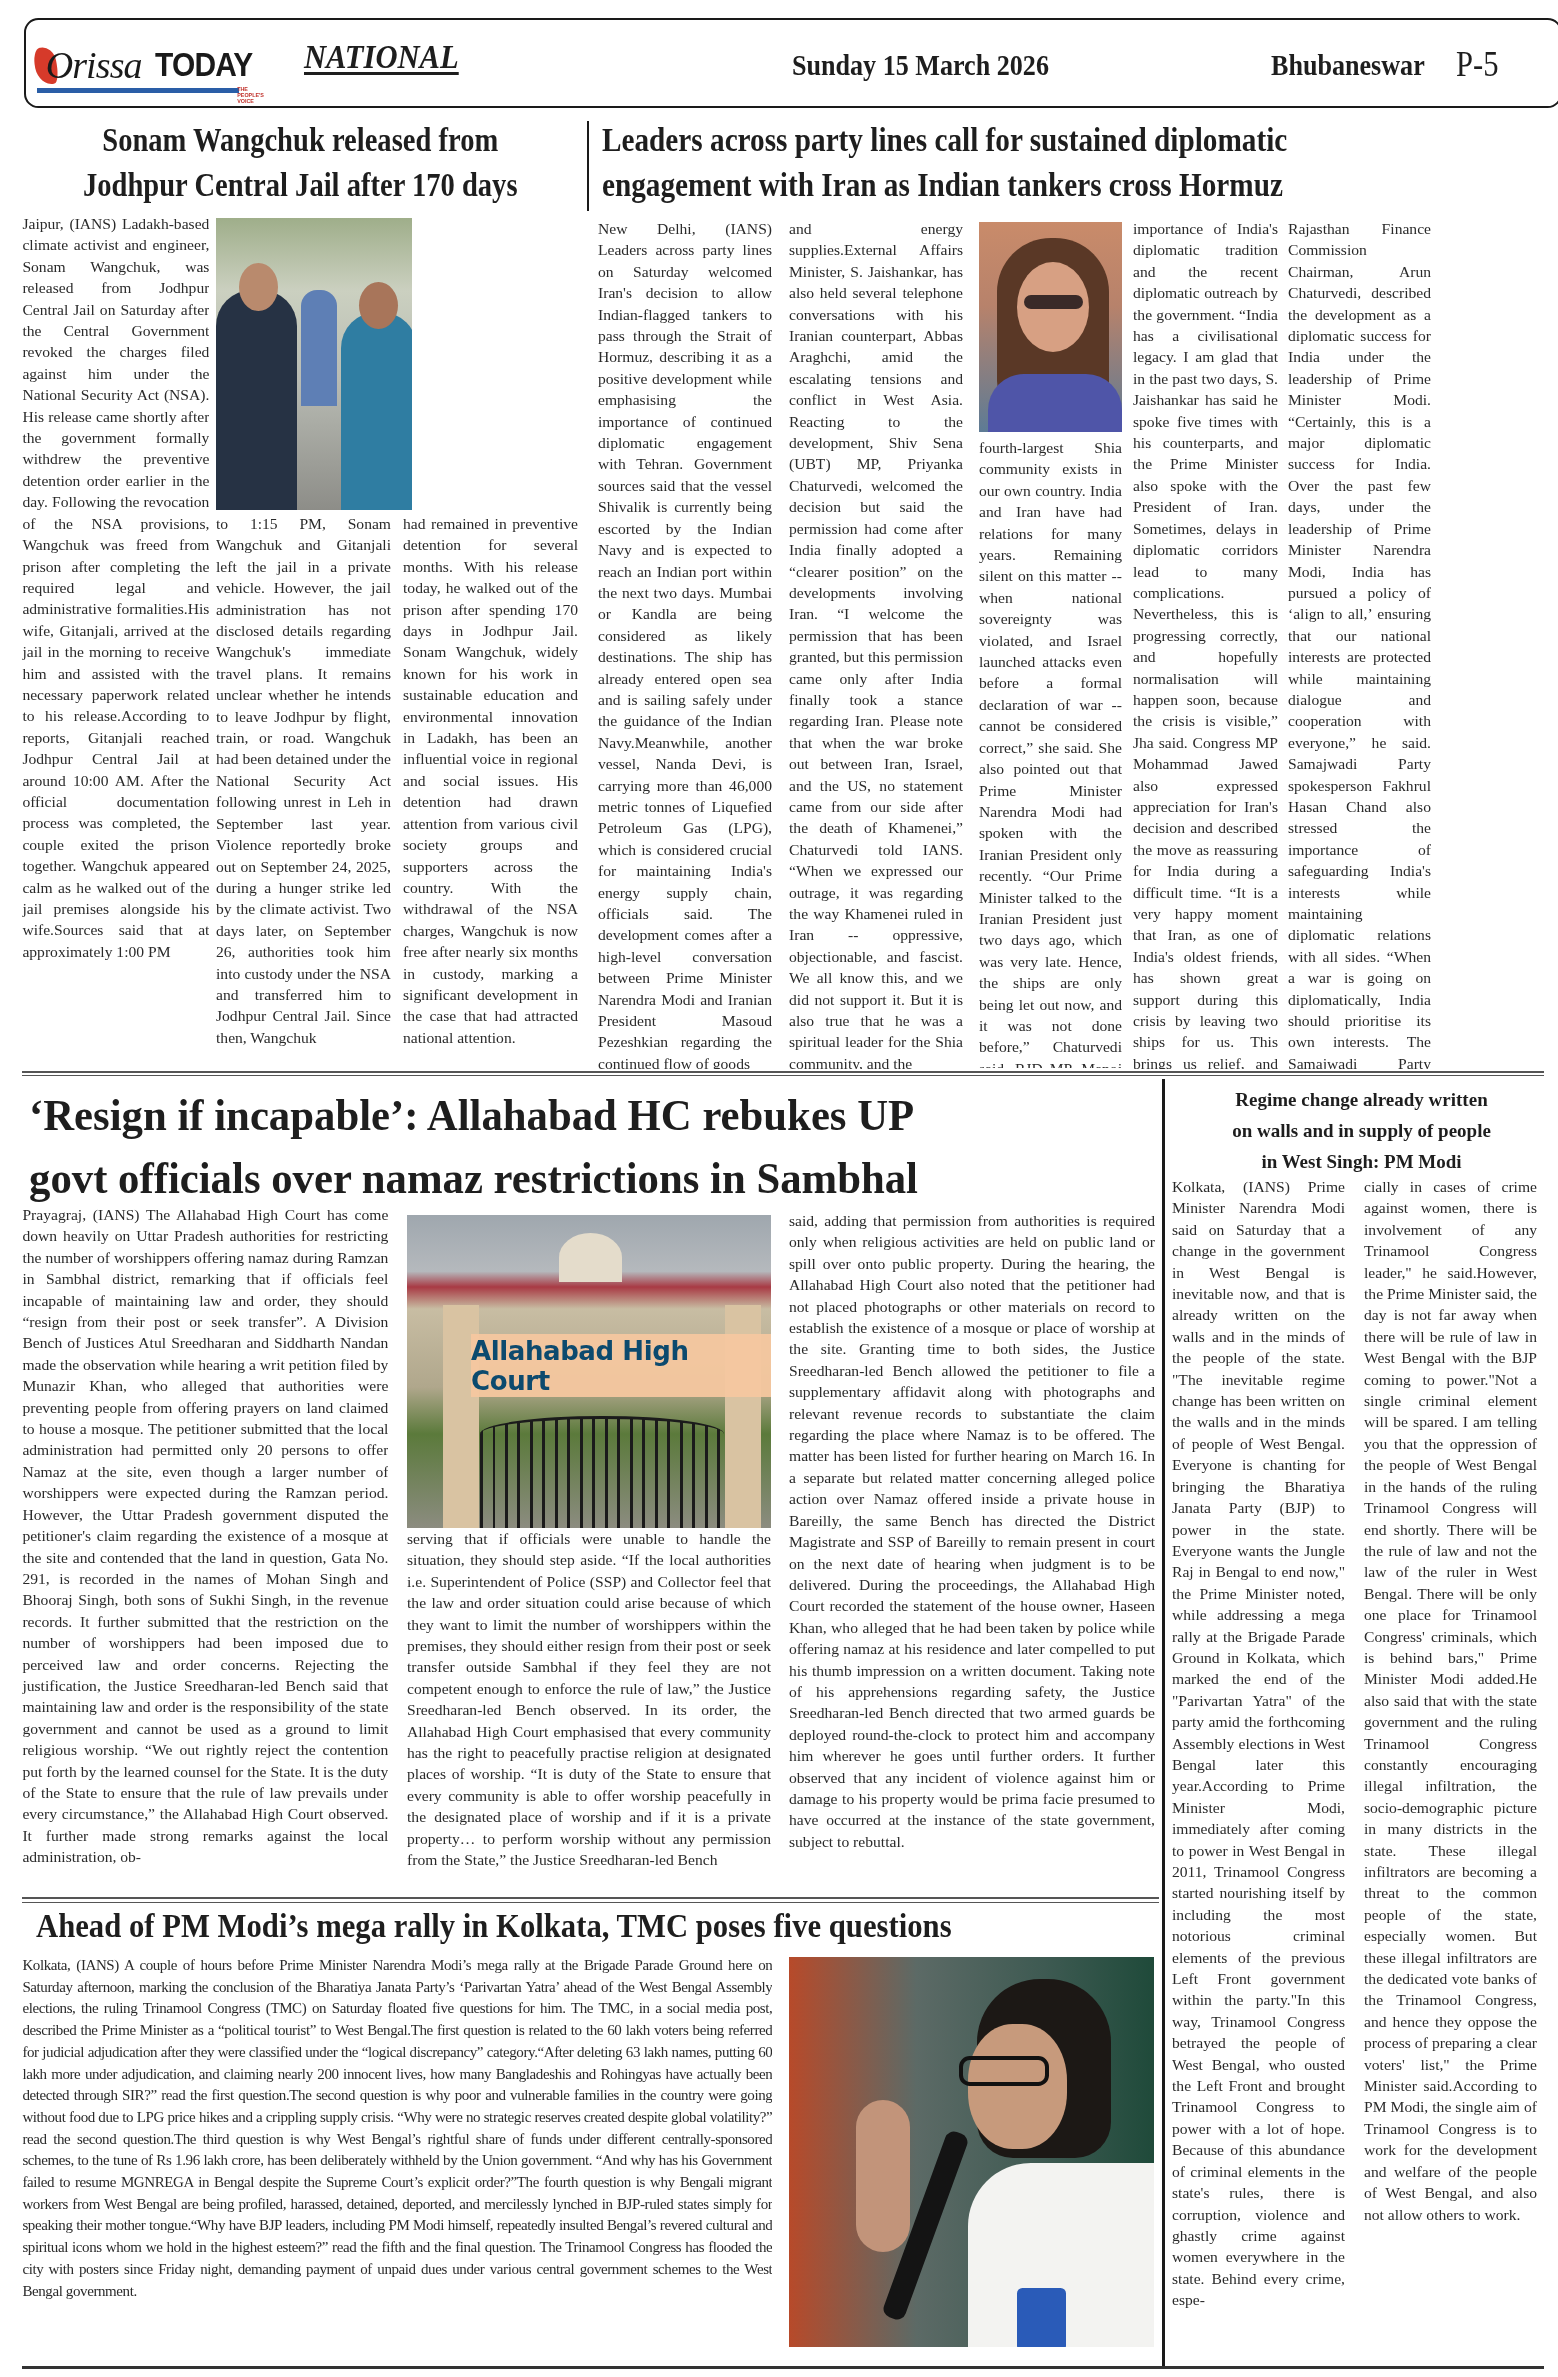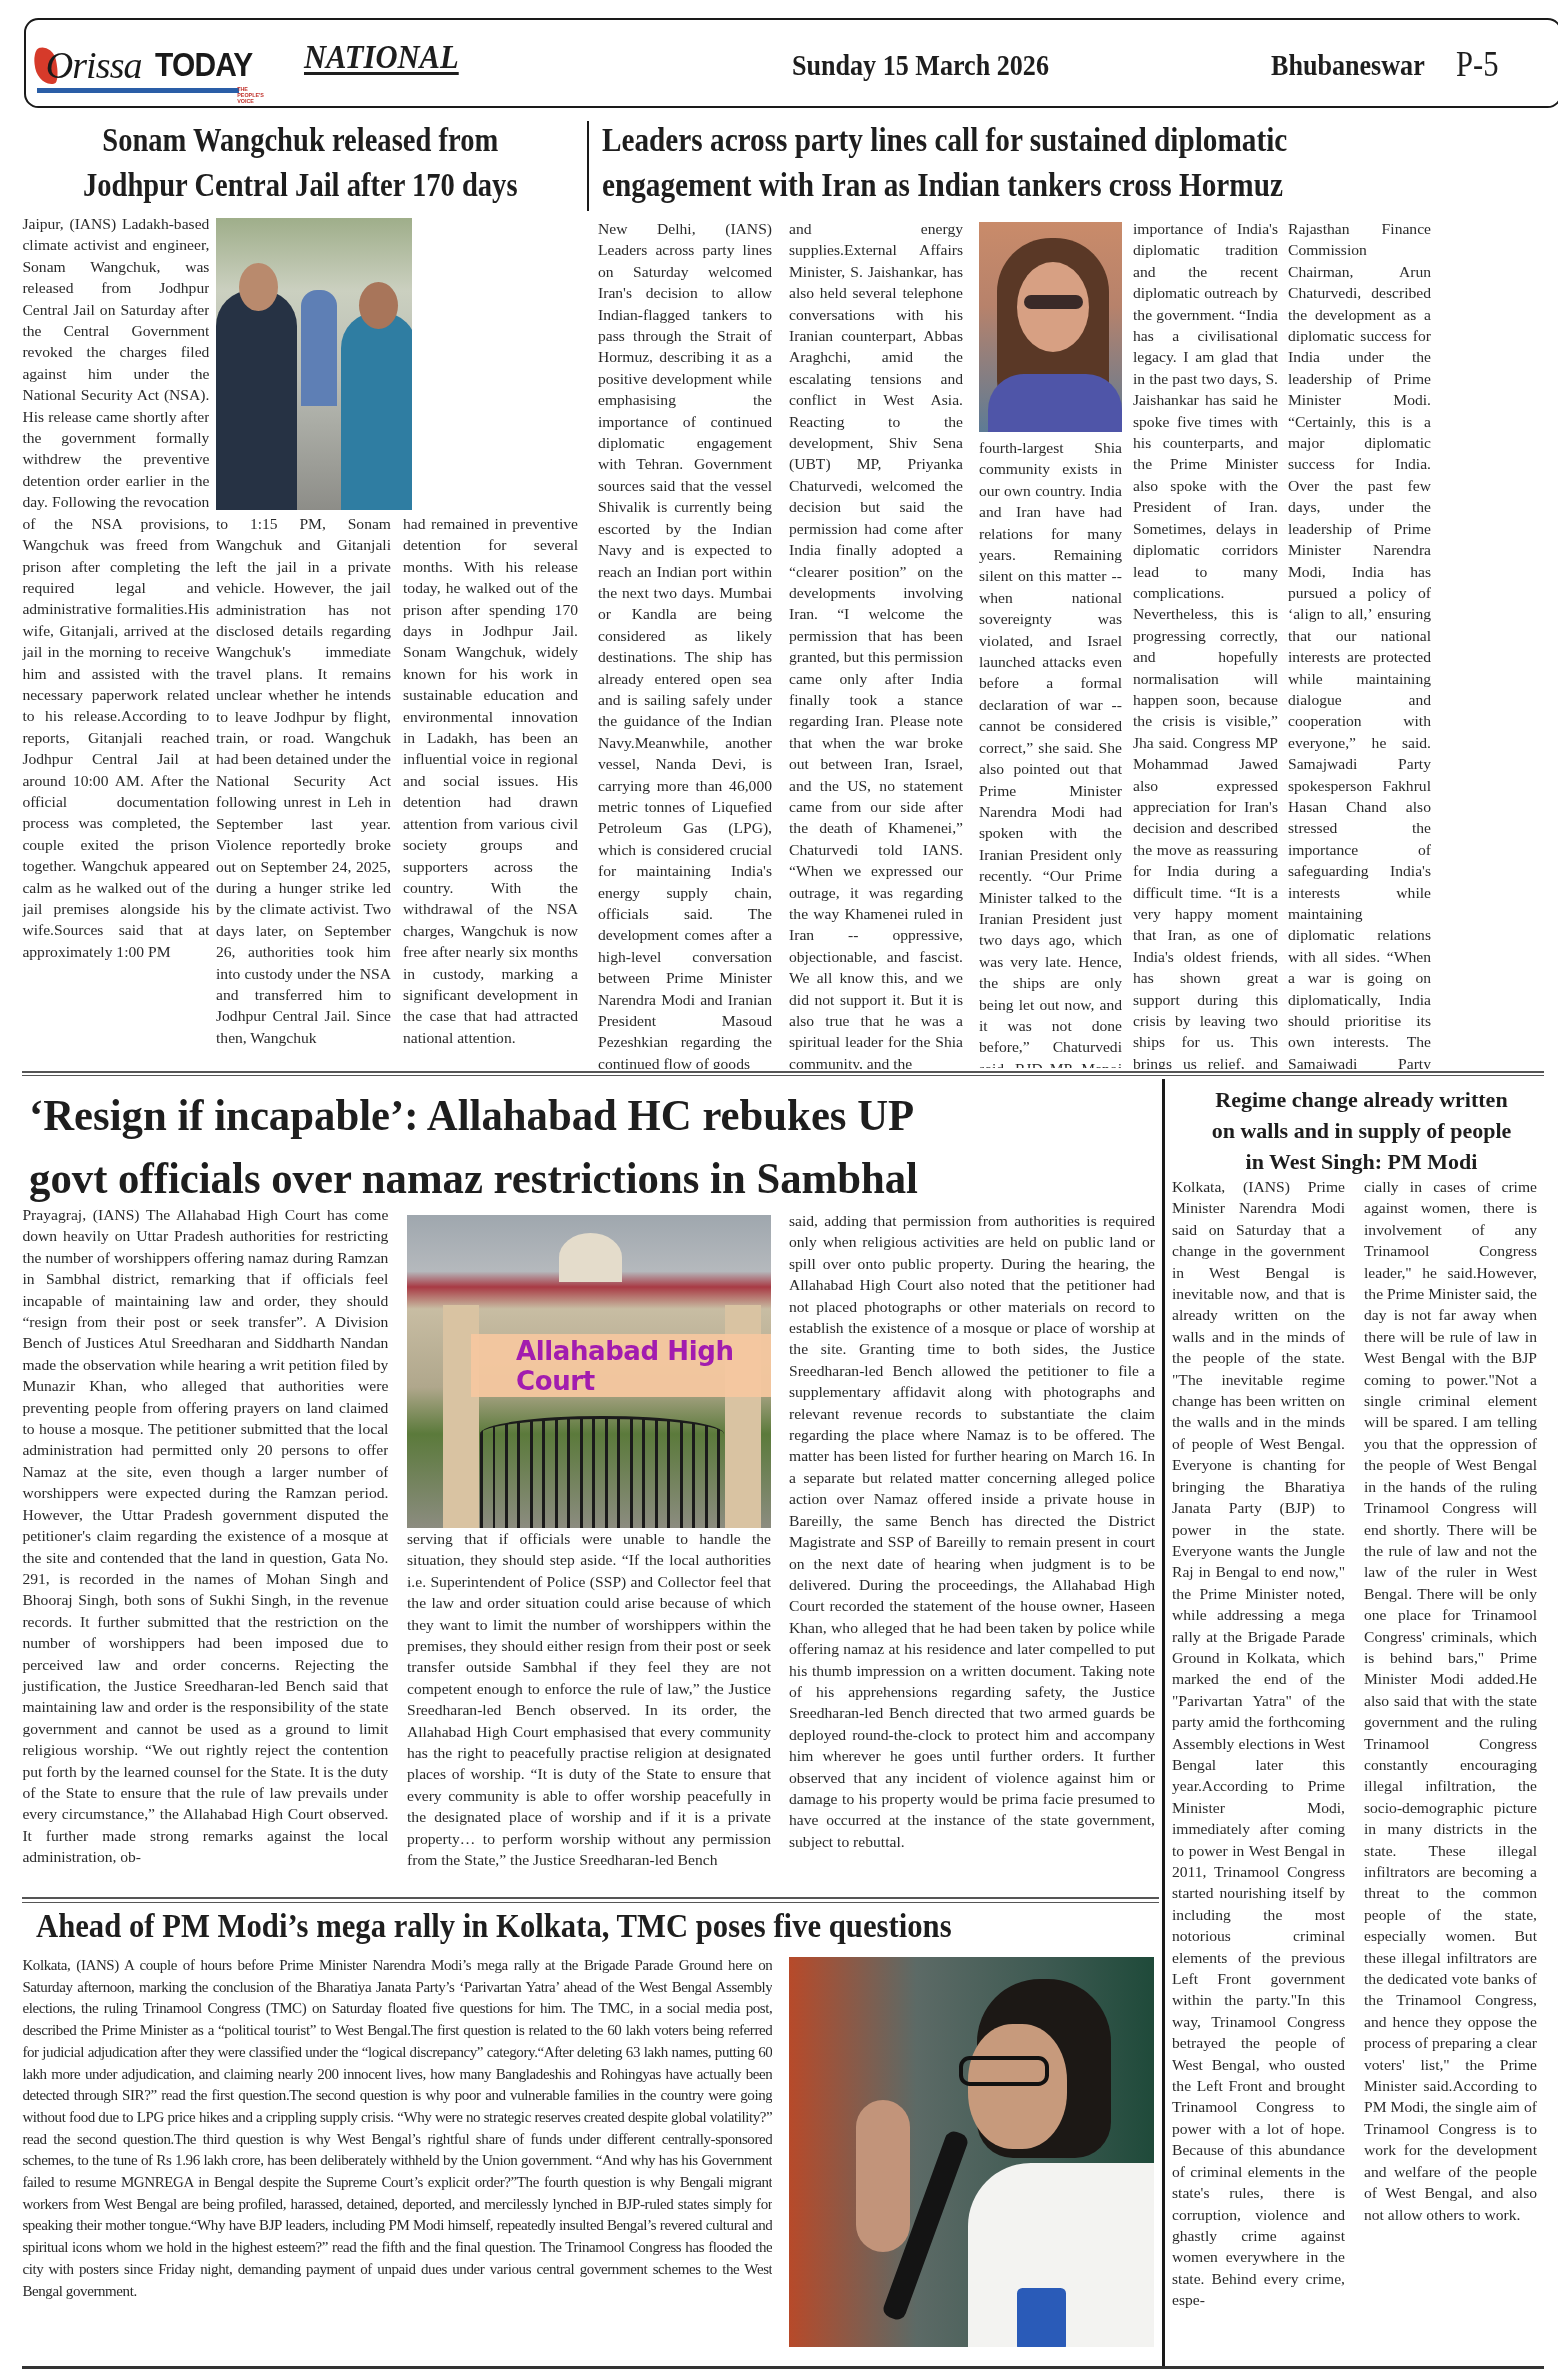--- a/index.html
+++ b/index.html
@@ -49,21 +49,21 @@
   .p2 .face { position: absolute; left: 38px; top: 40px; width: 72px; height: 90px; background: #d7a083; border-radius: 50%; }
   .p2 .glasses { position: absolute; left: 45px; top: 73px; width: 59px; height: 14.3px; background: #3a2a28; border-radius: 7.2px; }
   .p2 .body { position: absolute; left: 9px; top: 152px; width: 134px; height: 72px; background: #4f55a8; border-radius: 36px 36px 0 0; }
 
   
   .p3 { left: 407px; top: 1215px; width: 364px; height: 313px;
     background: linear-gradient(180deg, #9fa7ae 0%, #b5b9bd 18%, #a83a44 23%, #c8bda3 30%, #b0a78c 55%, #5b7a3b 70%, #8c8c80 100%); }
   .p3 .dome { position: absolute; left: 152px; top: 18px; width: 63px; height: 49px; background: #e4dccb; border-radius: 50% 50% 0 0; }
   .p3 .banner { position: absolute; left: 64px; top: 119px; width: 302px; height: 63px; background: rgba(246,200,160,0.92);
     display: flex; align-items: center; justify-content: center;
-    font-family: "DejaVu Sans", sans-serif; font-weight: bold; font-size: 26px; color: #a21caf; letter-spacing: -0.4px; padding-left: 45px; }
+    font-family: "DejaVu Sans", sans-serif; font-weight: bold; font-size: 26px; color: #0c4a6e; letter-spacing: -0.4px; }
   .p3 .pillar-l { position: absolute; left: 36px; top: 90px; width: 36px; height: 224px; background: #d9c3a2; }
   .p3 .pillar-r { position: absolute; left: 318px; top: 90px; width: 36px; height: 224px; background: #d9c3a2; }
   .p3 .gate { position: absolute; left: 73px; top: 201px; width: 244px; height: 112px;
     background: repeating-linear-gradient(90deg, #1b1b1b 0 2.7px, transparent 2.7px 12.5px); border-top: 3.6px solid #1b1b1b; border-radius: 50% 50% 0 0 / 18px 18px 0 0; }
 
   
   .p4 { left: 789px; top: 1957px; width: 365px; height: 390px;
     background: linear-gradient(90deg, #b74a2a 0%, #5c6a66 35%, #3e5a52 70%, #1f4a3a 100%); }
   .p4 .hair { position: absolute; left: 188px; top: 22.4px; width: 134px; height: 179px; background: #1c1815; border-radius: 63px 63px 36px 36px; }
   .p4 .face { position: absolute; left: 179px; top: 67px; width: 99px; height: 125px; background: #c79a7c; border-radius: 45%; }
@@ -149,21 +149,21 @@
       <div class="gate"></div>
     <div class="banner">Allahabad High Court</div>
   </div>
   <div class="col" style="left:407px; top:1528px; width:364px; height:424px;">serving that if officials were unable to handle the situation, they should step aside. “If the local authorities i.e. Superintendent of Police (SSP) and Collector feel that the law and order situation could arise because of which they want to limit the number of worshippers within the premises, they should either resign from their post or seek transfer outside Sambhal if they feel they are not competent enough to enforce the rule of law,” the Justice Sreedharan-led Bench observed. In its order, the Allahabad High Court emphasised that every community has the right to peacefully practise religion at designated places of worship. “It is duty of the State to ensure that every community is able to offer worship peacefully in the designated place of worship and if it is a private property… to perform worship without any permission from the State,” the Justice Sreedharan-led Bench</div>
   <div class="col" style="left:789px; top:1210px; width:366px; height:742px;">said, adding that permission from authorities is required only when religious activities are held on public land or spill over onto public property. During the hearing, the Allahabad High Court also noted that the petitioner had not placed photographs or other materials on record to establish the existence of a mosque or place of worship at the site. Granting time to both sides, the Justice Sreedharan-led Bench allowed the petitioner to file a supplementary affidavit along with photographs and relevant revenue records to substantiate the claim regarding the place where Namaz is to be offered. The matter has been listed for further hearing on March 16. In a separate but related matter concerning alleged police action over Namaz offered inside a private house in Bareilly, the same Bench has directed the District Magistrate and SSP of Bareilly to remain present in court on the next date of hearing when judgment is to be delivered. During the proceedings, the Allahabad High Court recorded the statement of the house owner, Haseen Khan, who alleged that he had been taken by police while offering namaz at his residence and later compelled to put his thumb impression on a written document. Taking note of his apprehensions regarding safety, the Justice Sreedharan-led Bench directed that two armed guards be deployed round-the-clock to protect him and accompany him wherever he goes until further orders. It further observed that any incident of violence against him or damage to his property would be prima facie presumed to have occurred at the instance of the state government, subject to rebuttal.</div>
 </article>
 
 <div class="vrule" style="left:1162px; top:1079px; width:2.7px; height:1289px;"></div>
 
 <article>
-  <div class="headline" style="left:1169px; top:1084px; width:385px; font-size:22px; line-height:31px; white-space:normal;">
+  <div class="headline" style="left:1169px; top:1084px; width:385px; font-size:19px; line-height:31px; white-space:normal;">
     <div>Regime change already written</div>
     <div>on walls and in supply of people</div>
     <div>in West Singh: PM Modi</div>
   </div>
   <div class="col" style="left:1172px; top:1176px; width:173px; height:1191px;">Kolkata, (IANS) Prime Minister Narendra Modi said on Saturday that a change in the government in West Bengal is inevitable now, and that is already written on the walls and in the minds of the people of the state. "The inevitable regime change has been written on the walls and in the minds of people of West Bengal. Everyone is chanting for bringing the Bharatiya Janata Party (BJP) to power in the state. Everyone wants the Jungle Raj in Bengal to end now," the Prime Minister noted, while addressing a mega rally at the Brigade Parade Ground in Kolkata, which marked the end of the "Parivartan Yatra" of the party amid the forthcoming Assembly elections in West Bengal later this year.According to Prime Minister Modi, immediately after coming to power in West Bengal in 2011, Trinamool Congress started nourishing itself by including the most notorious criminal elements of the previous Left Front government within the party."In this way, Trinamool Congress betrayed the people of West Bengal, who ousted the Left Front and brought Trinamool Congress to power with a lot of hope. Because of this abundance of criminal elements in the state's rules, there is corruption, violence and ghastly crime against women everywhere in the state. Behind every crime, espe-</div>
   <div class="col" style="left:1364px; top:1176px; width:173px; height:1191px;">cially in cases of crime against women, there is involvement of any Trinamool Congress leader," he said.However, the Prime Minister said, the day is not far away when there will be rule of law in West Bengal with the BJP coming to power."Not a single criminal element will be spared. I am telling you that the oppression of the people of West Bengal in the hands of the ruling Trinamool Congress will end shortly. There will be the rule of law and not the law of the ruler in West Bengal. There will be only one place for Trinamool Congress' criminals, which is behind bars," Prime Minister Modi added.He also said that with the state government and the ruling Trinamool Congress constantly encouraging illegal infiltration, the socio-demographic picture in many districts in the state. These illegal infiltrators are becoming a threat to the common people of the state, especially women. But these illegal infiltrators are the dedicated vote banks of the Trinamool Congress, and hence they oppose the process of preparing a clear voters' list," the Prime Minister said.According to PM Modi, the single aim of Trinamool Congress is to work for the development and welfare of the people of West Bengal, and also not allow others to work.</div>
 </article>
 
 <div class="rule" style="left:22.4px; top:1897px; width:1137px; height:1.8px;"></div>
 <div class="rule" style="left:22.4px; top:1902px; width:1137px; height:0.9px;"></div>

